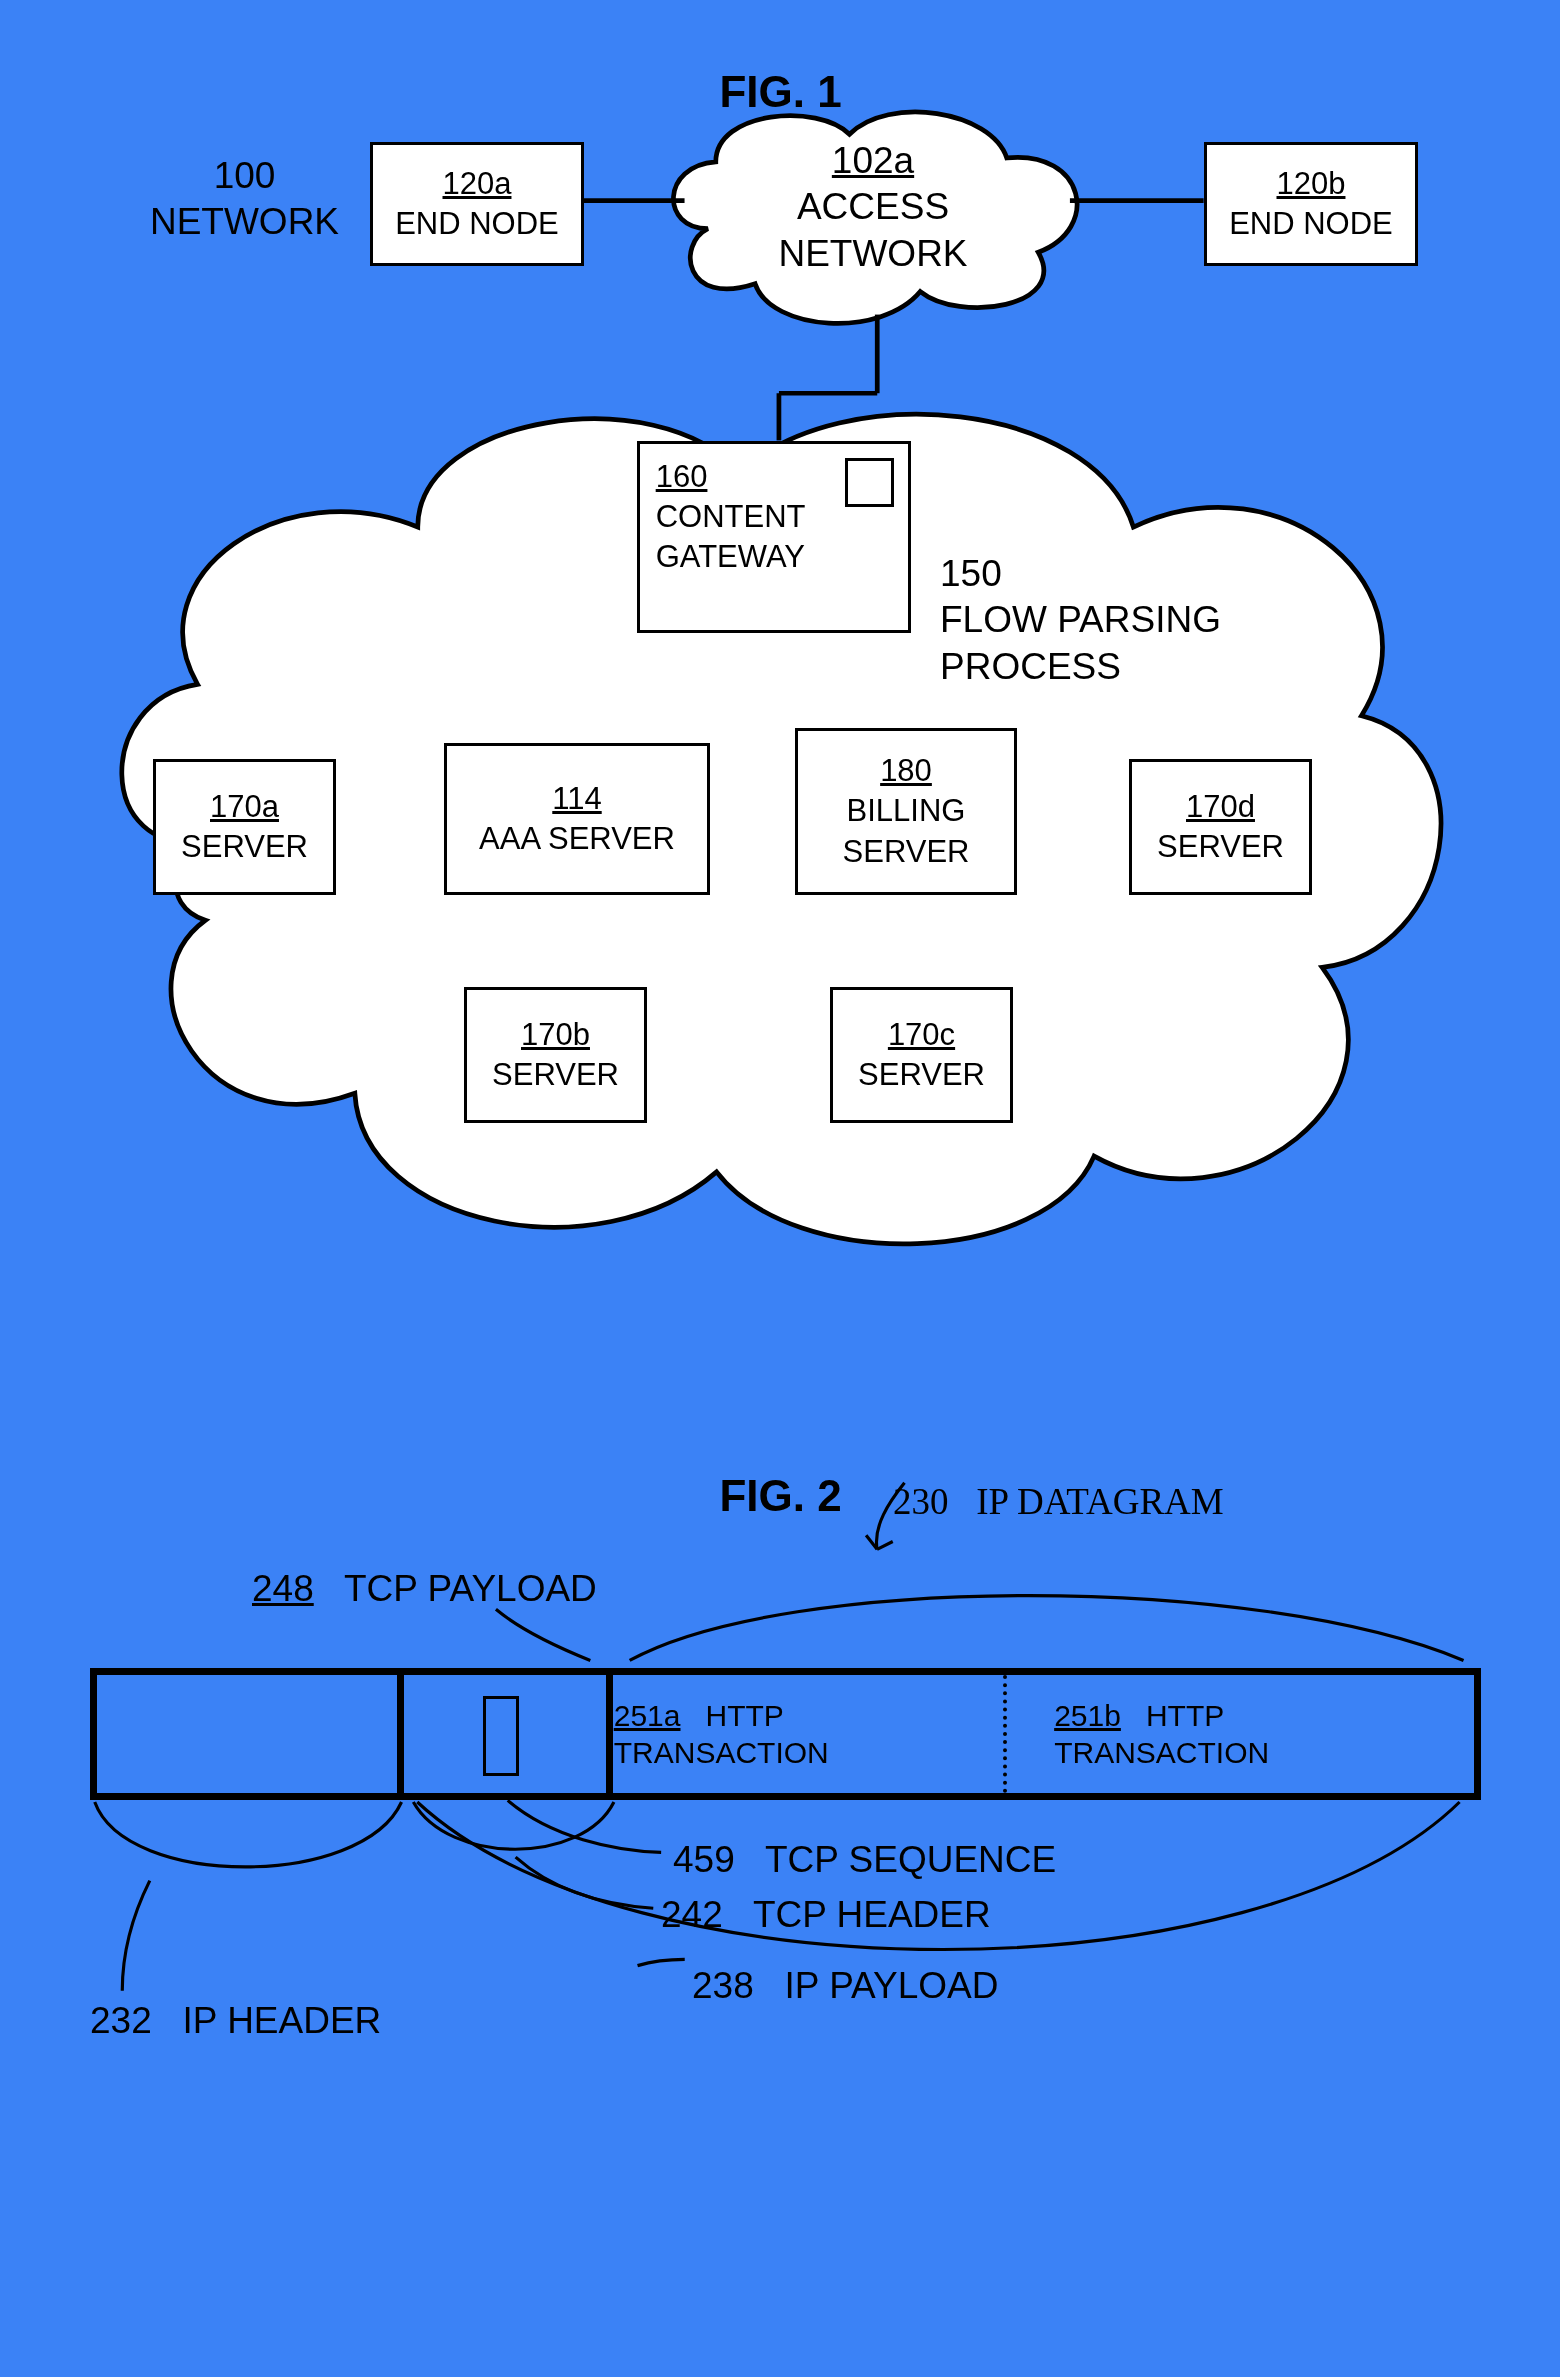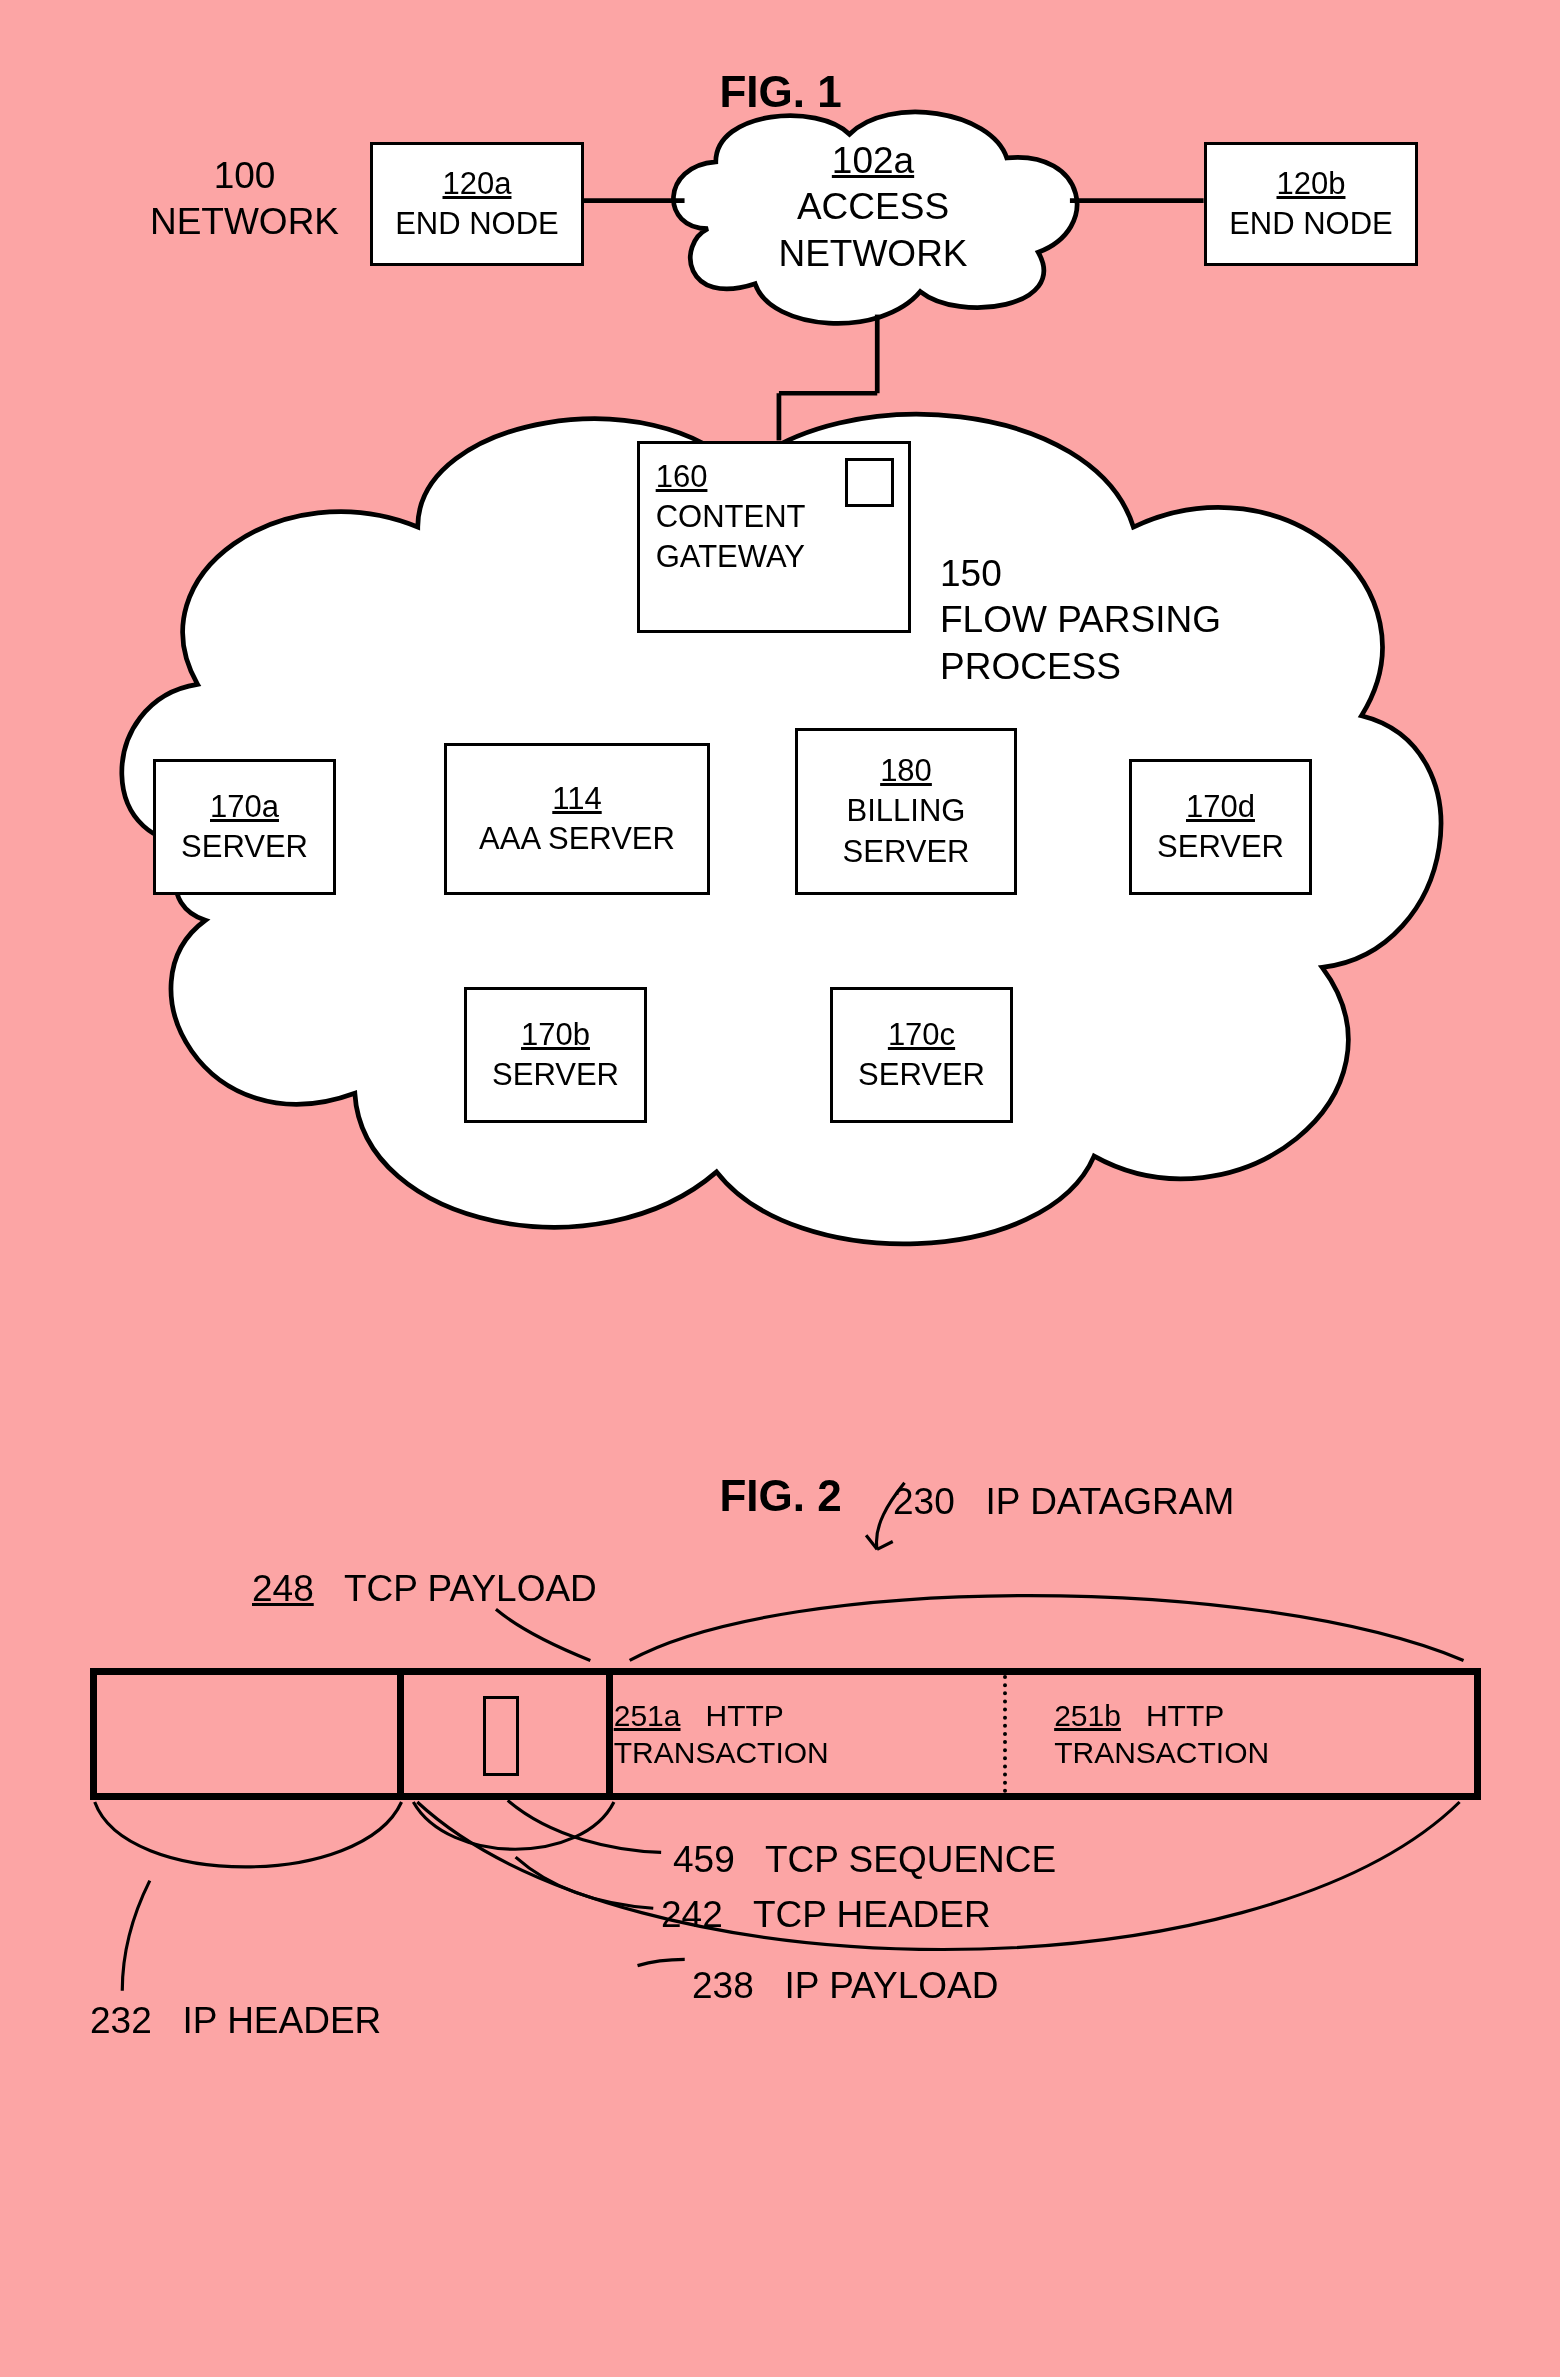--- a/index.html
+++ b/index.html
@@ -8,21 +8,21 @@
     background: #ffffff;
     width: 1561px;
     height: 2377px;
     font-family: Arial, Helvetica, sans-serif;
     color: #000;
   }
   .page {
     position: relative;
     width: 1561px;
     height: 2377px;
-    background: #fca5a5;
+    background: #3b82f6;
   }
   .abs { position: absolute; }
   .box {
     border: 3.9px solid #000;
     background: #fff;
     text-align: center;
     display: flex;
     flex-direction: column;
     justify-content: center;
     align-items: center;
@@ -192,21 +192,21 @@
 
   <div class="abs box" style="left:830px; top:987px; width:177px; height:130px;">
     <div class="node-text">
       <span class="id">170c</span><br>
       <span>SERVER</span>
     </div>
   </div>
 
   <div class="abs fig-title" style="left:0; width:1561px; top:1471px;">FIG. 2</div>
 
-  <div class="abs lbl left" style="left:893px; top:1479px;">
+  <div class="abs lbl left" style="left:893px; top:1479px;font-family:Liberation Serif, serif;">
     <span>230</span>
     <span>&nbsp;</span>
     <span>IP DATAGRAM</span>
   </div>
   <svg class="abs" style="left:834px; top:1471px;" width="94" height="94" viewBox="0 0 120 120">
     <path d="M 90 15 C 70 40 50 70 55 100" class="thin-line"></path>
     <path d="M 55 100 l -14 -18 M 55 100 l 20 -10" class="thin-line"></path>
   </svg>
 
   <div class="abs lbl left" style="left:252px; top:1566px;">

